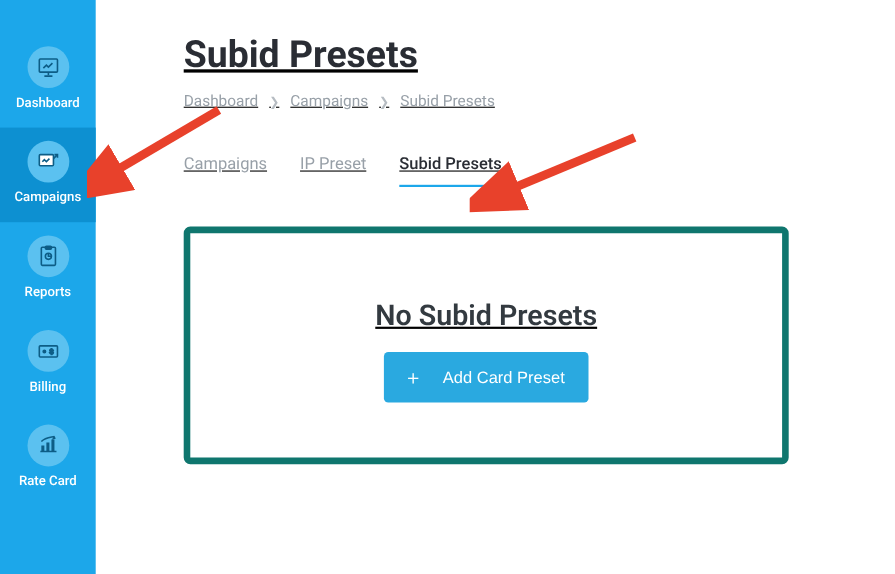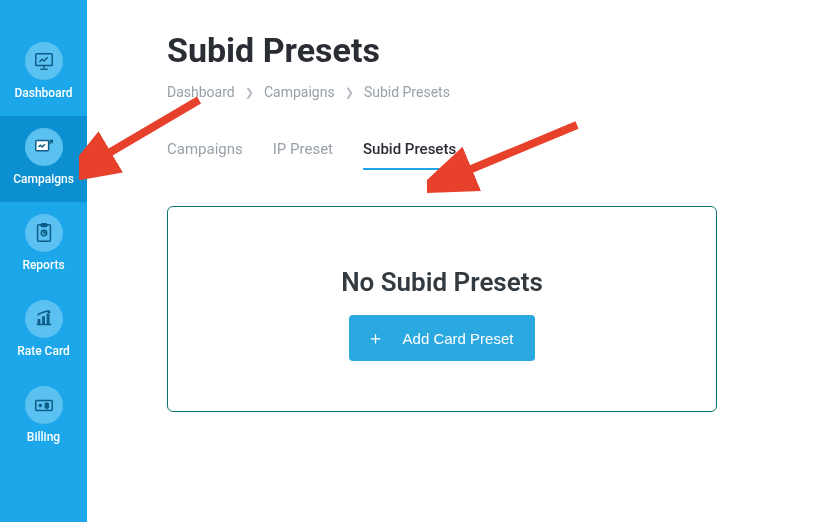--- a/index.html
+++ b/index.html
@@ -44,20 +44,21 @@
   }
   .sidebar-label {
     font-size: 12px;
     color: #fff;
     font-weight: 500;
   }
   .main {
     flex: 1;
     padding: 30px 30px 0 80px;
     position: relative;
+    text-decoration: underline;
   }
   .page-title {
     font-size: 34px;
     font-weight: 700;
     color: #2a2d34;
     margin-bottom: 14px;
   }
   .breadcrumb {
     display: flex;
     align-items: center;
@@ -82,21 +83,21 @@
     padding-bottom: 10px;
     cursor: pointer;
     border-bottom: 2px solid transparent;
   }
   .tab.active {
     color: #2a2d34;
     font-weight: 500;
     border-bottom: 2px solid #1ca7ea;
   }
   .card {
-    border: 1px solid #0f766e;
+    border: 6px solid #0f766e;
     border-radius: 6px;
     padding: 60px 20px 50px 20px;
     text-align: center;
     max-width: 550px;
   }
   .empty-title {
     font-size: 26px;
     font-weight: 600;
     color: #333a40;
     margin-bottom: 18px;
@@ -163,40 +164,40 @@
         <circle cx="12" cy="12" r="3"></circle>
         <path d="M12 9v3h3"></path>
       </svg>
     </div>
     <span class="sidebar-label">Reports</span>
   </div>
 
   <div class="sidebar-item">
     <div class="sidebar-icon">
       <svg width="22" height="22" viewBox="0 0 24 24" fill="none" stroke="#0d5d86" stroke-width="1.6">
+        <rect x="3" y="7" width="18" height="11" rx="1"></rect>
+        <circle cx="8" cy="12.5" r="1.2" fill="#0d5d86"></circle>
+        <text x="13" y="15" font-size="7" fill="#0d5d86" font-family="Arial">$</text>
+      </svg>
+    </div>
+    <span class="sidebar-label">Billing</span>
+  </div>
+
+  <div class="sidebar-item">
+    <div class="sidebar-icon">
+      <svg width="22" height="22" viewBox="0 0 24 24" fill="none" stroke="#0d5d86" stroke-width="1.6">
         <path d="M4 18h16"></path>
         <rect x="5" y="12" width="3" height="6" fill="#0d5d86" stroke="none"></rect>
         <rect x="10" y="9" width="3" height="9" fill="#0d5d86" stroke="none"></rect>
         <rect x="15" y="6" width="3" height="12" fill="#0d5d86" stroke="none"></rect>
         <path d="M5 8c4-4 9-4 13-5"></path>
           <path d="M18 3l-1 2 2-0.5"></path>
       </svg>
     </div>
     <span class="sidebar-label">Rate Card</span>
-  </div>
-
-  <div class="sidebar-item">
-    <div class="sidebar-icon">
-      <svg width="22" height="22" viewBox="0 0 24 24" fill="none" stroke="#0d5d86" stroke-width="1.6">
-        <rect x="3" y="7" width="18" height="11" rx="1"></rect>
-        <circle cx="8" cy="12.5" r="1.2" fill="#0d5d86"></circle>
-        <text x="13" y="15" font-size="7" fill="#0d5d86" font-family="Arial">$</text>
-      </svg>
-    </div>
-    <span class="sidebar-label">Billing</span>
   </div>
 </div>
 
 <div class="main">
   <h1 class="page-title">Subid Presets</h1>
 
   <div class="breadcrumb">
     <span>Dashboard</span>
     <span class="chev">❯</span>
     <span>Campaigns</span>

